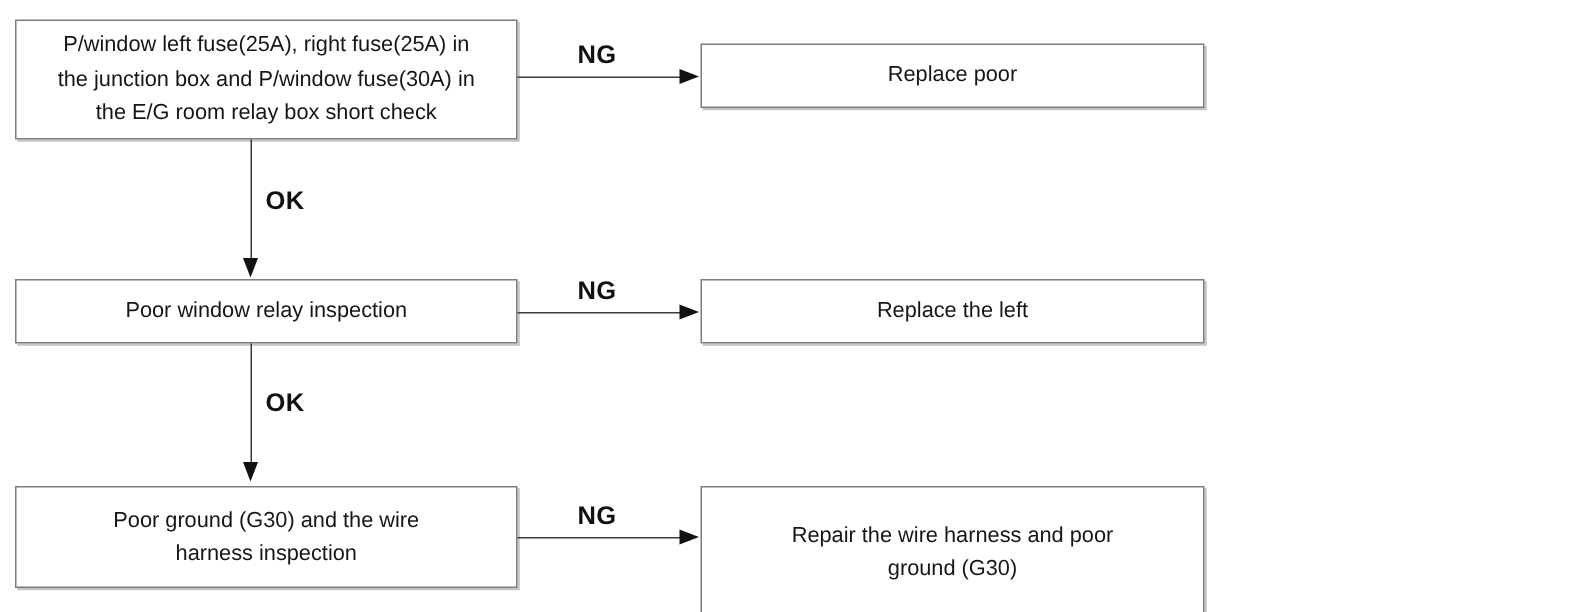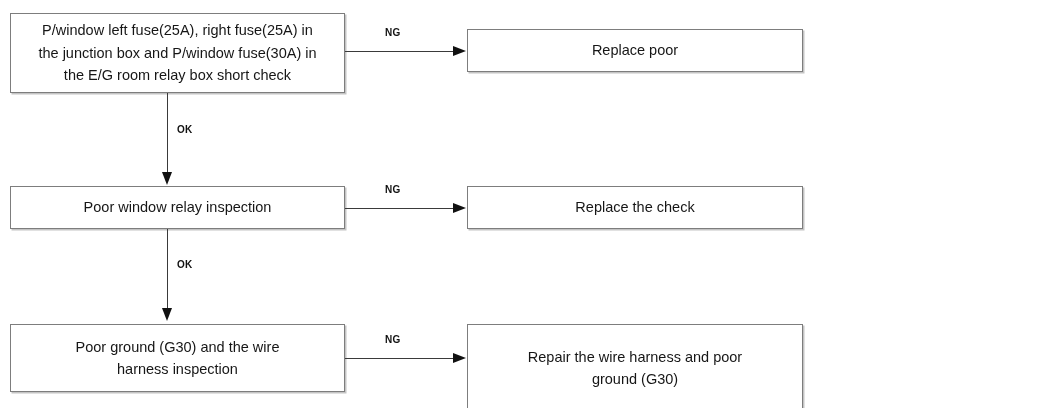--- a/index.html
+++ b/index.html
@@ -63,21 +63,21 @@
   }
   .arrow.down {
     border-left: 5.5px solid transparent;
     border-right: 5.5px solid transparent;
     border-top: 13px solid #111111;
   }
 
   
   .edge-label {
     position: absolute;
-    font-size: 10px;
+    font-size: 17px;
     font-weight: bold;
     color: #111111;
     letter-spacing: 0.3px;
     white-space: nowrap;
   }
 </style>
 </head>
 <body>
 
 <div id="flow-root">
@@ -102,21 +102,21 @@
 
   <div class="node" style="left:10px; top:186px; width:335px; height:43px;">
     <span class="node-text">Poor window relay inspection</span>
   </div>
 
   <div class="conn h" style="left:345px; top:208px; width:110px;"></div>
   <div class="arrow right" style="left:453px; top:202.5px;"></div>
   <div class="edge-label" style="left:385px; top:184px;">NG</div>
 
   <div class="node" style="left:467px; top:186px; width:336px; height:43px;">
-    <span class="node-text">Replace the check</span>
+    <span class="node-text">Replace the left</span>
   </div>
 
   <div class="conn v" style="left:167px; top:229px; height:80px;"></div>
   <div class="arrow down" style="left:162px; top:308px;"></div>
   <div class="edge-label" style="left:177px; top:259px;">OK</div>
 
   <div class="node" style="left:10px; top:324px; width:335px; height:68px;">
     <span class="node-text">Poor ground (G30) and the wire
 harness inspection</span>
   </div>

